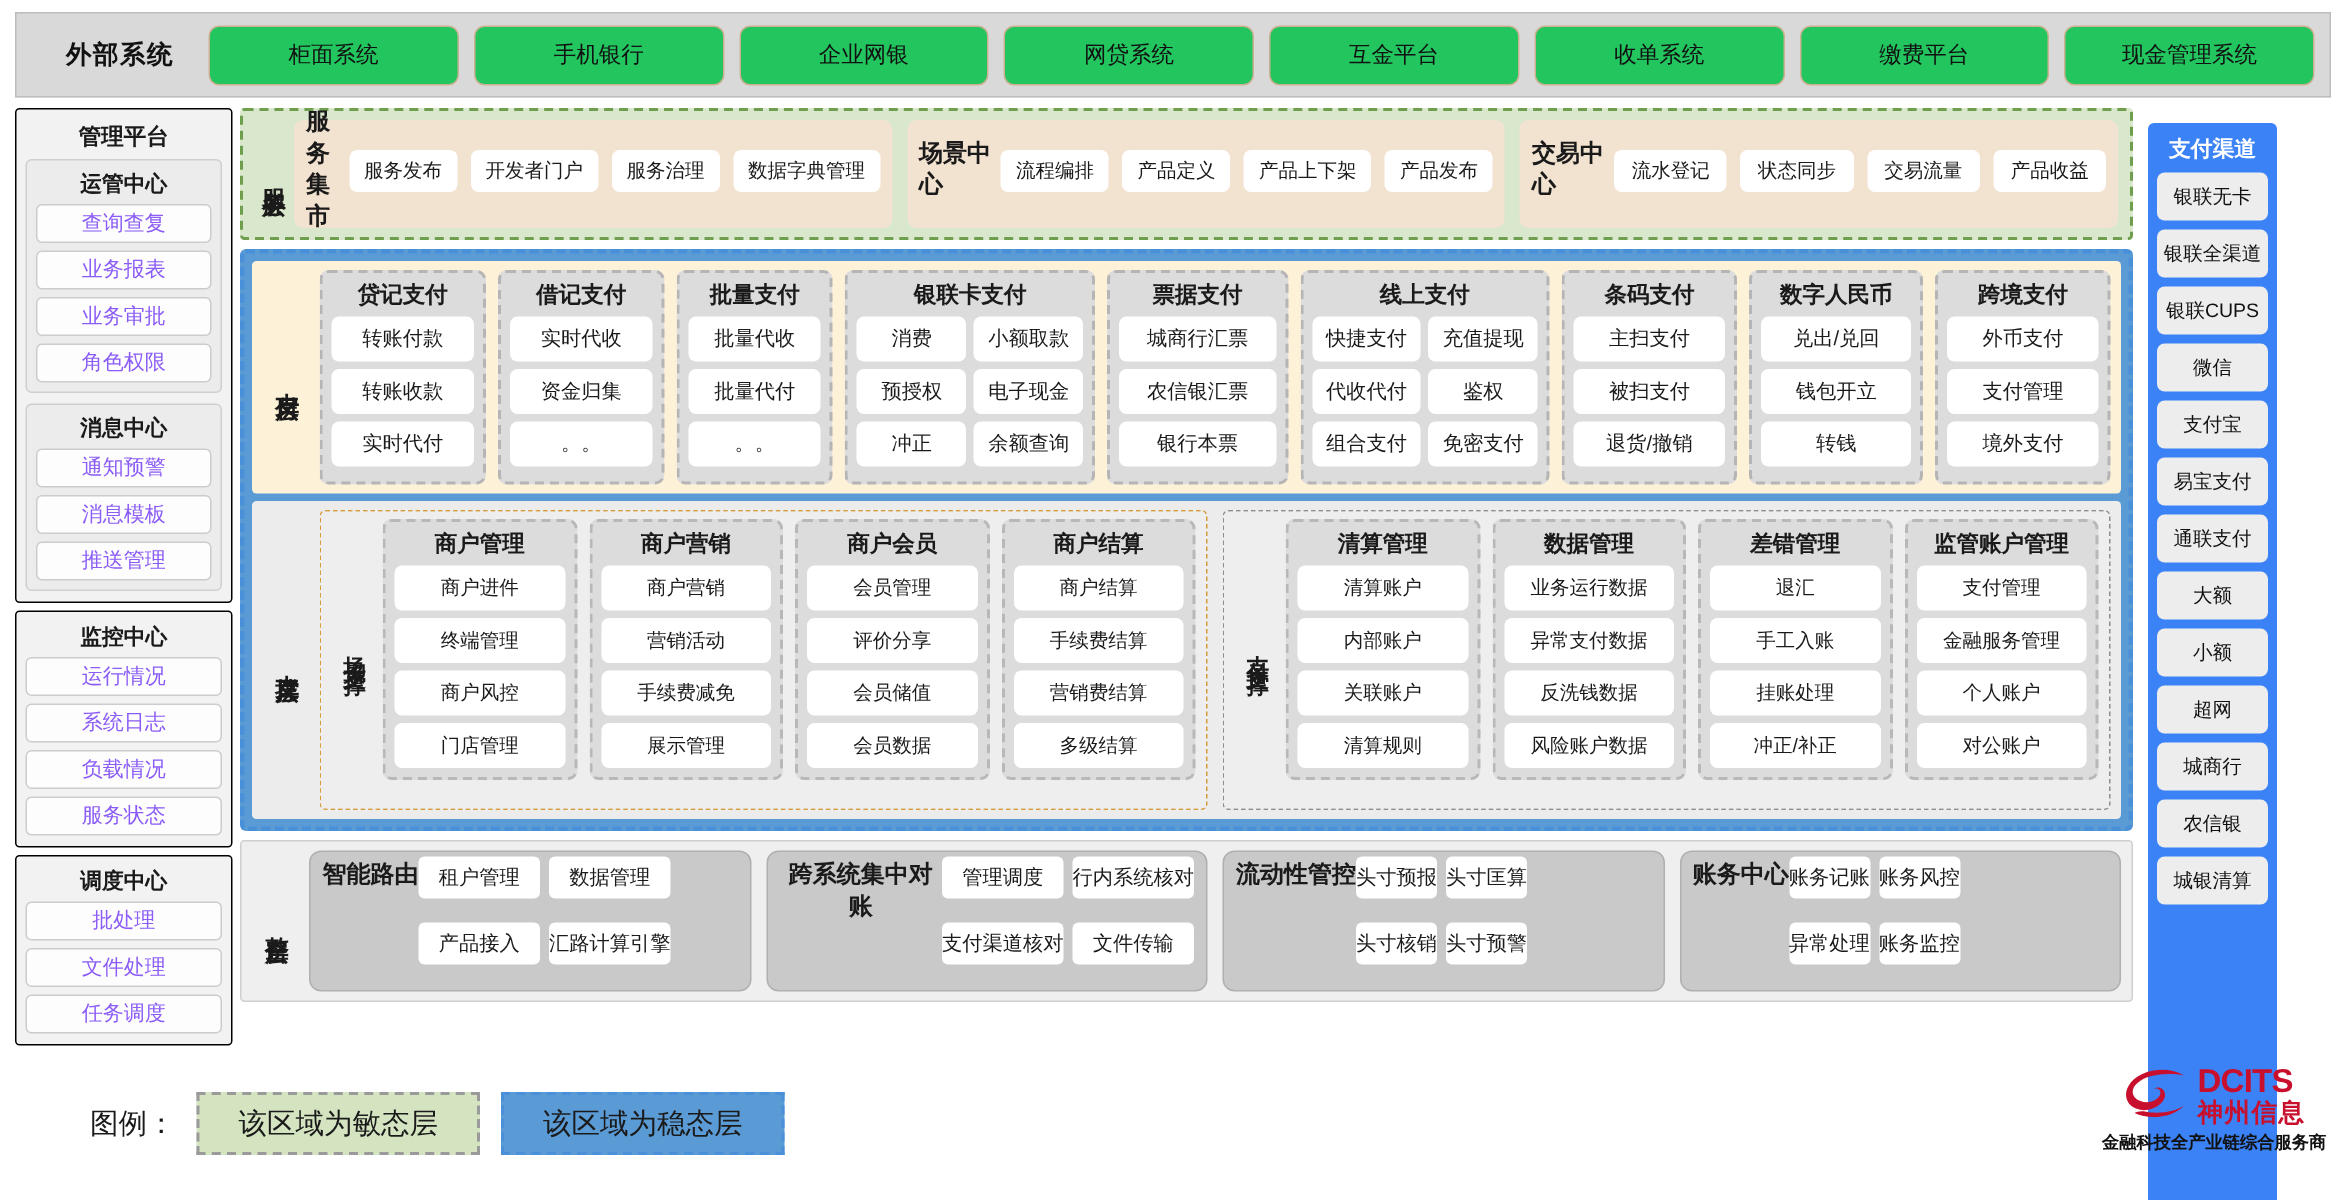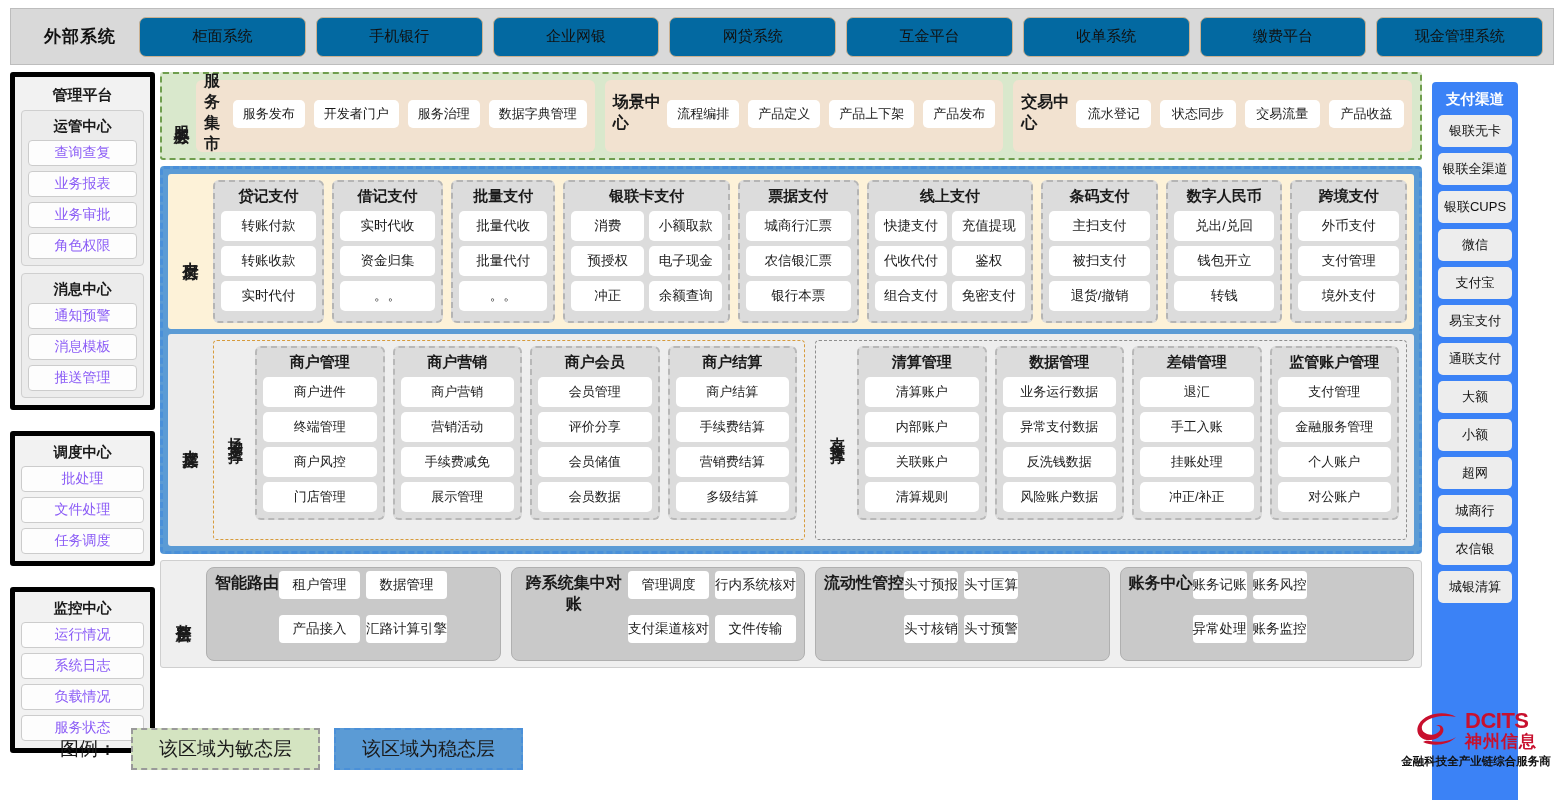--- a/index.html
+++ b/index.html
@@ -19,32 +19,32 @@
     background:#d9d9d9; border:1px solid #bdbdbd;
     display:flex; align-items:center; padding:0 10px; gap:0;
   }
   .topbar-title {
     font-size:17px; font-weight:bold; color:#111;
     width:118px; flex:none; text-align:center; letter-spacing:1px;
   }
   .topbar-items { display:flex; flex:1; gap:10px; }
   .ext-chip {
     flex:1; height:40px; border-radius:7px;
-    background:#0369a1; border:1px solid #cbb191;
+    background:#22c55e; border:1px solid #cbb191;
     display:flex; align-items:center; justify-content:center;
     font-size:15px; color:#111;
   }
 
   
   .left-col {
     position:absolute; left:10px; top:72px; width:145px; height:628px;
   }
   .mgmt-box {
-    background:#f2f2f2; border:5px solid #000000; border-radius:3px;
-    padding:5px 6px 7px; margin-bottom:21px;
+    background:#f2f2f2; border:1px solid #000000; border-radius:3px;
+    padding:5px 6px 7px; margin-bottom:5px;
   }
   .mgmt-title { font-size:15px; font-weight:bold; text-align:center; padding:4px 0 5px; }
   .sub-box {
     background:#ececec; border:1px solid #cfcfcf; border-radius:4px;
     padding:4px 6px 6px; margin-bottom:7px;
   }
   .sub-box:last-child { margin-bottom:0; }
   .sub-title { font-size:14.5px; font-weight:bold; text-align:center; padding:2px 0 4px; }
   .leaf {
     background:#fdfdfd; border:1px solid #cccccc; border-radius:4px;
@@ -252,32 +252,32 @@
 
       <div class="sub-box">
         <div class="sub-title">消息中心</div>
         <div class="leaf">通知预警</div>
         <div class="leaf">消息模板</div>
         <div class="leaf">推送管理</div>
       </div>
     </div>
 
     <div class="mgmt-box">
-      <div class="sub-title">调度中心</div>
-      <div class="leaf">批处理</div>
-      <div class="leaf">文件处理</div>
-      <div class="leaf">任务调度</div>
-    </div>
-
-    <div class="mgmt-box">
       <div class="sub-title">监控中心</div>
       <div class="leaf">运行情况</div>
       <div class="leaf">系统日志</div>
       <div class="leaf">负载情况</div>
       <div class="leaf">服务状态</div>
+    </div>
+
+    <div class="mgmt-box">
+      <div class="sub-title">调度中心</div>
+      <div class="leaf">批处理</div>
+      <div class="leaf">文件处理</div>
+      <div class="leaf">任务调度</div>
     </div>
 
   </div>
 
   <div class="center">
 
     <div class="band">
       <div class="service-band">
         <div style="display:flex; height:100%;">
           <div class="band-label" style="position:static; width:30px; flex:none;">服务层</div>

